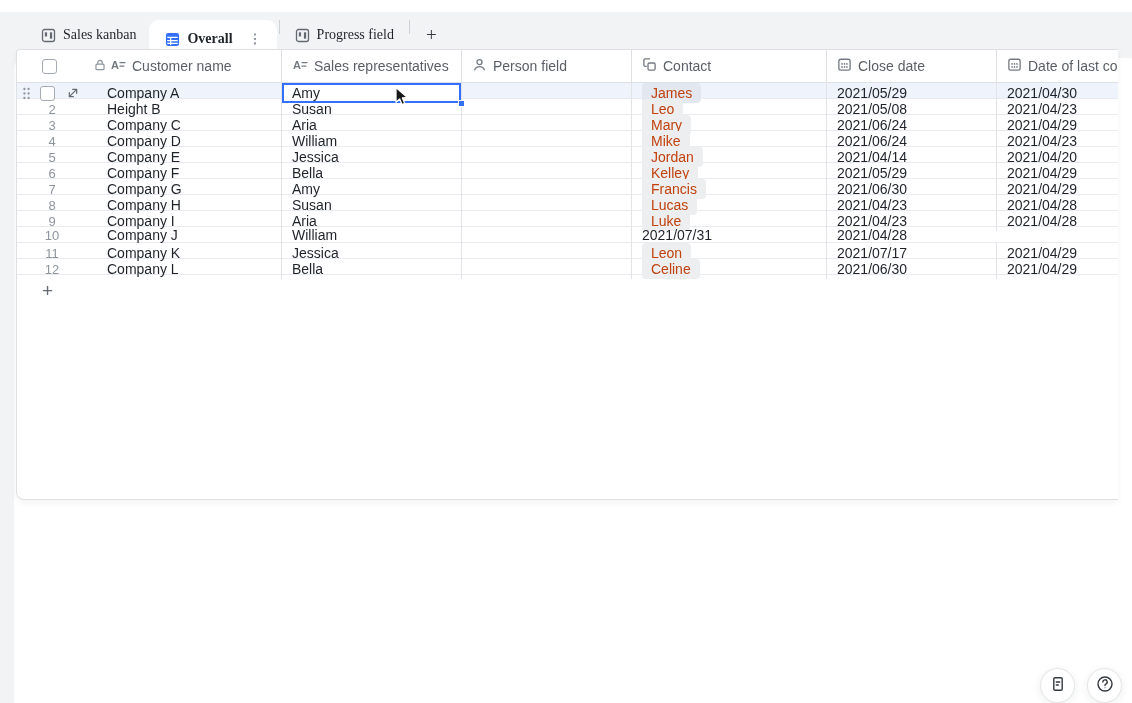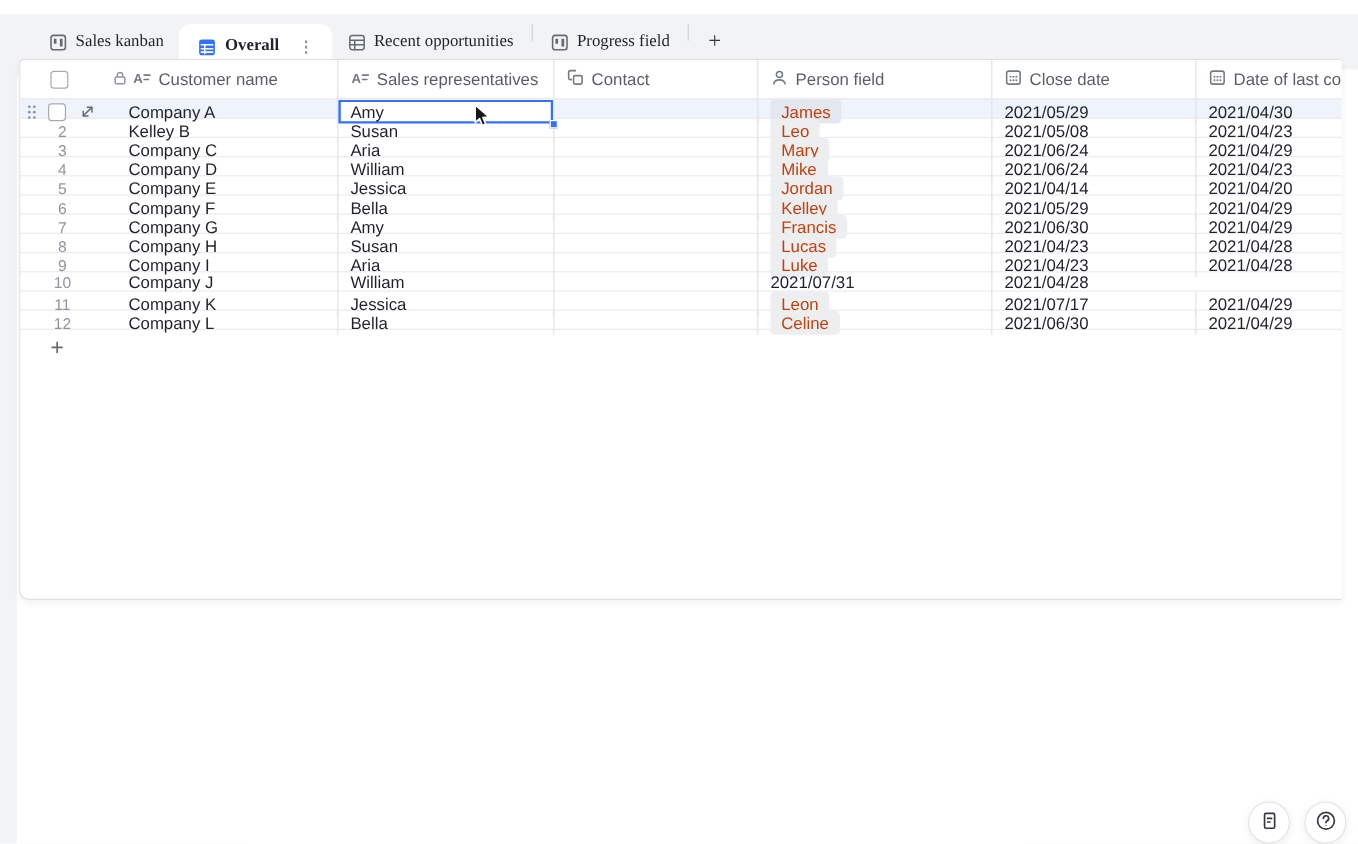--- a/index.html
+++ b/index.html
@@ -96,29 +96,20 @@
       <span class="ticon">
         <svg width="15" height="15" viewBox="0 0 16 16">
           <rect x="1" y="1" width="14" height="14" rx="2.5" fill="#3370ff"></rect>
           <path d="M2.4 5.7 H13.6 M2.4 9.2 H13.6 M2.4 12.2 H13.6" stroke="#fff" stroke-width="1.4"></path>
           <path d="M6 5.7 V14" stroke="#fff" stroke-width="1.4"></path>
         </svg>
       </span>
       <span>Overall</span>
       <span class="tab-menu">⋮</span>
     </div>
-    <div class="tab">
-      <span class="ticon">
-        <svg width="15" height="15" viewBox="0 0 16 16" fill="none" stroke="#646a73" stroke-width="1.3">
-          <rect x="1.6" y="1.6" width="12.8" height="12.8" rx="2.2"></rect>
-          <path d="M1.6 6 H14.4 M1.6 10 H14.4 M6 6 V14.4"></path>
-        </svg>
-      </span>
-      <span>Recent opportunities</span>
-    </div>
     <div class="tab-divider"></div>
     <div class="tab">
       <span class="ticon">
         <svg width="15" height="15" viewBox="0 0 16 16" fill="none" stroke="#646a73" stroke-width="1.4">
           <rect x="1.6" y="1.6" width="12.8" height="12.8" rx="2.2"></rect>
           <path d="M5.3 4.6 V9" stroke-width="2.4"></path>
           <path d="M10.7 4.6 V11.4" stroke-width="2.4"></path>
         </svg>
       </span>
       <span>Progress field</span>
@@ -243,34 +234,34 @@
           <span><svg width="16" height="16" viewBox="0 0 16 16">
               <text x="1" y="12" font-size="11" font-weight="bold" fill="#747a82" font-family="Liberation Sans, sans-serif">A</text>
               <path d="M10 5.6 H15 M10 9.2 H13.8" stroke="#747a82" stroke-width="1.3" stroke-linecap="round"></path>
             </svg></span>
         </span>
         <span>Sales representatives</span>
       </div>
       <div class="hc">
         <span class="ficon">
           <span><svg width="15" height="15" viewBox="0 0 16 16" fill="none" stroke="#747a82" stroke-width="1.4">
-              <path d="M8.6 2 H3.4 A1.4 1.4 0 0 0 2 3.4 V8.6 A1.4 1.4 0 0 0 3.4 10 H5"></path>
-              <rect x="6.4" y="6.4" width="7.6" height="7.6" rx="1.4"></rect>
+              <circle cx="8" cy="5.4" r="2.7"></circle>
+              <path d="M2.9 13.6 a5.3 4.7 0 0 1 10.2 0" stroke-linecap="round"></path>
             </svg></span>
         </span>
-        <span>Contact</span>
+        <span>Person field</span>
       </div>
       <div class="hc">
         <span class="ficon">
           <span><svg width="15" height="15" viewBox="0 0 16 16" fill="none" stroke="#747a82" stroke-width="1.4">
-              <circle cx="8" cy="5.4" r="2.7"></circle>
-              <path d="M2.9 13.6 a5.3 4.7 0 0 1 10.2 0" stroke-linecap="round"></path>
+              <path d="M8.6 2 H3.4 A1.4 1.4 0 0 0 2 3.4 V8.6 A1.4 1.4 0 0 0 3.4 10 H5"></path>
+              <rect x="6.4" y="6.4" width="7.6" height="7.6" rx="1.4"></rect>
             </svg></span>
         </span>
-        <span>Person field</span>
+        <span>Contact</span>
       </div>
       <div class="hc">
         <span class="ficon">
           <span><svg width="15" height="15" viewBox="0 0 16 16" fill="none" stroke="#747a82" stroke-width="1.4">
               <rect x="2" y="2.4" width="12" height="11.6" rx="2"></rect>
               <g fill="#747a82" stroke="none">
                 <circle cx="5.4" cy="7.4" r="0.9"></circle>
                 <circle cx="8" cy="7.4" r="0.9"></circle>
                 <circle cx="10.6" cy="7.4" r="0.9"></circle>
                 <circle cx="5.4" cy="10.6" r="0.9"></circle>
@@ -341,21 +332,21 @@
         </div>
         <div class="gc">
           <span>2021/04/30</span>
         </div>
       </div>
       <div class="g-row">
         <div class="gc gc-first">
           <div class="row-controls">
             <span class="row-num">2</span>
           </div>
-          <span>Kelley B</span>
+          <span>Height B</span>
         </div>
         <div class="gc">
           <span>Susan</span>
         </div>
         <div class="gc"></div>
         <div class="gc">
           <span class="tag">Leo</span>
         </div>
         <div class="gc">
           <span>2021/05/08</span>

